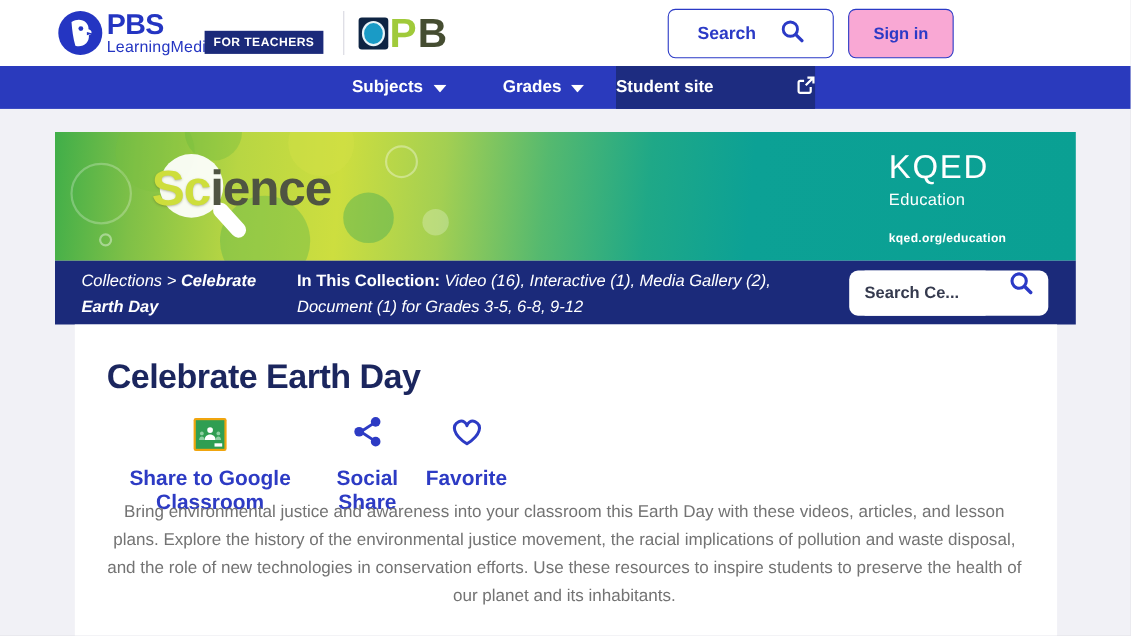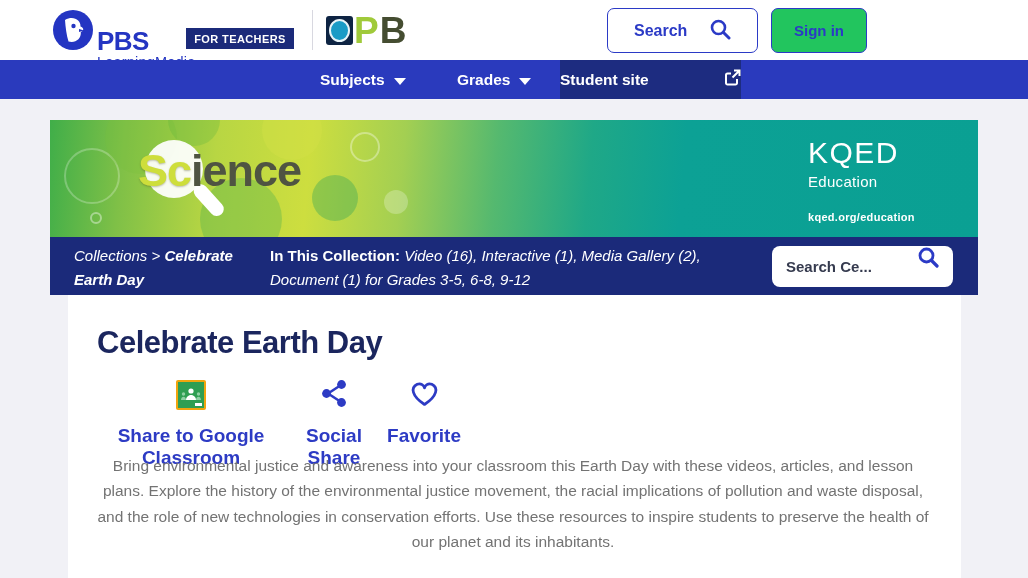--- a/index.html
+++ b/index.html
@@ -3,40 +3,40 @@
 <meta charset="utf-8">
 <style>
   * { margin:0; padding:0; box-sizing:border-box; }
   body { background:#d8d8de; }
   .page { position:relative; width:1028px; height:578px; background:#f1f1f6;
           font-family:"Liberation Sans", sans-serif; overflow:hidden; }
 
   
   .hdr { position:absolute; left:0; top:0; width:1028px; height:60px; background:#ffffff; }
   .logo-group { position:absolute; left:52px; top:9px; display:flex; align-items:flex-start; }
-  .logo-text { margin-left:3px; color:#2435c2;margin-top:19px; }
+  .logo-text { margin-left:3px; color:#2435c2; }
   .logo-pbs { font-size:26px; font-weight:700; line-height:26px; letter-spacing:-0.5px; }
   .logo-lm  { font-size:14.5px; font-weight:400; line-height:16px; letter-spacing:0.2px; }
   .badge { position:absolute; left:186px; top:28px; width:108px; height:21px; background:#1b2a7a;
            color:#fff; font-size:11px; font-weight:700; letter-spacing:0.4px;
            display:flex; align-items:center; justify-content:center; }
   .hdr-divider { position:absolute; left:312px; top:10px; width:1px; height:40px; background:#d8d8e0; }
   .opb { position:absolute; left:326px; top:13px; display:flex; align-items:center; height:34px; }
   .opb-o { position:relative; width:27px; height:29px; background:#0e2443; border-radius:3px; }
   .opb-o .dot { position:absolute; left:3px; top:3px; width:21px; height:23px; border-radius:50%;
                 background:#1a9bc6; border:2px solid #e8f4f8; }
   .opb-p { font-size:37px; font-weight:700; color:#a0ca3a; line-height:29px; margin-left:1px; }
   .opb-b { font-size:37px; font-weight:700; color:#454d31; line-height:29px; margin-left:1px; }
   .btn { border-radius:7px; display:flex; align-items:center; justify-content:center;
          font-weight:700; cursor:pointer; }
   .btn-search { position:absolute; left:607px; top:8px; width:151px; height:45px;
                 border:1.5px solid #2b3ac6; background:#fff; color:#2b3ac6; font-size:16px;
                 justify-content:space-between; padding:0 26px; }
   .btn-signin { position:absolute; left:771px; top:8px; width:96px; height:45px;
-                border:1.5px solid #2b3ac6; background:#22c55e; color:#2b3ac6; font-size:15px; }
+                border:1.5px solid #2b3ac6; background:#f9a8d4; color:#2b3ac6; font-size:15px; }
   .btn-signup { position:absolute; left:882px; top:8px; width:96px; height:45px;
                 background:#2b3ac6; color:#fff; font-size:15px; }
 
   
   .nav { position:absolute; left:0; top:60px; width:1028px; height:39px; background:#2a3abd; }
   .nav-item { position:absolute; top:0; height:39px; display:flex; align-items:center; gap:9px;
               color:#fff; font-weight:700; font-size:15.5px; cursor:pointer; }
   .nav-subjects { left:320px; }
   .nav-grades   { left:457px; }
   .nav-student  { left:560px; width:181px; background:#1d2c80; justify-content:space-between;gap:35px; }

